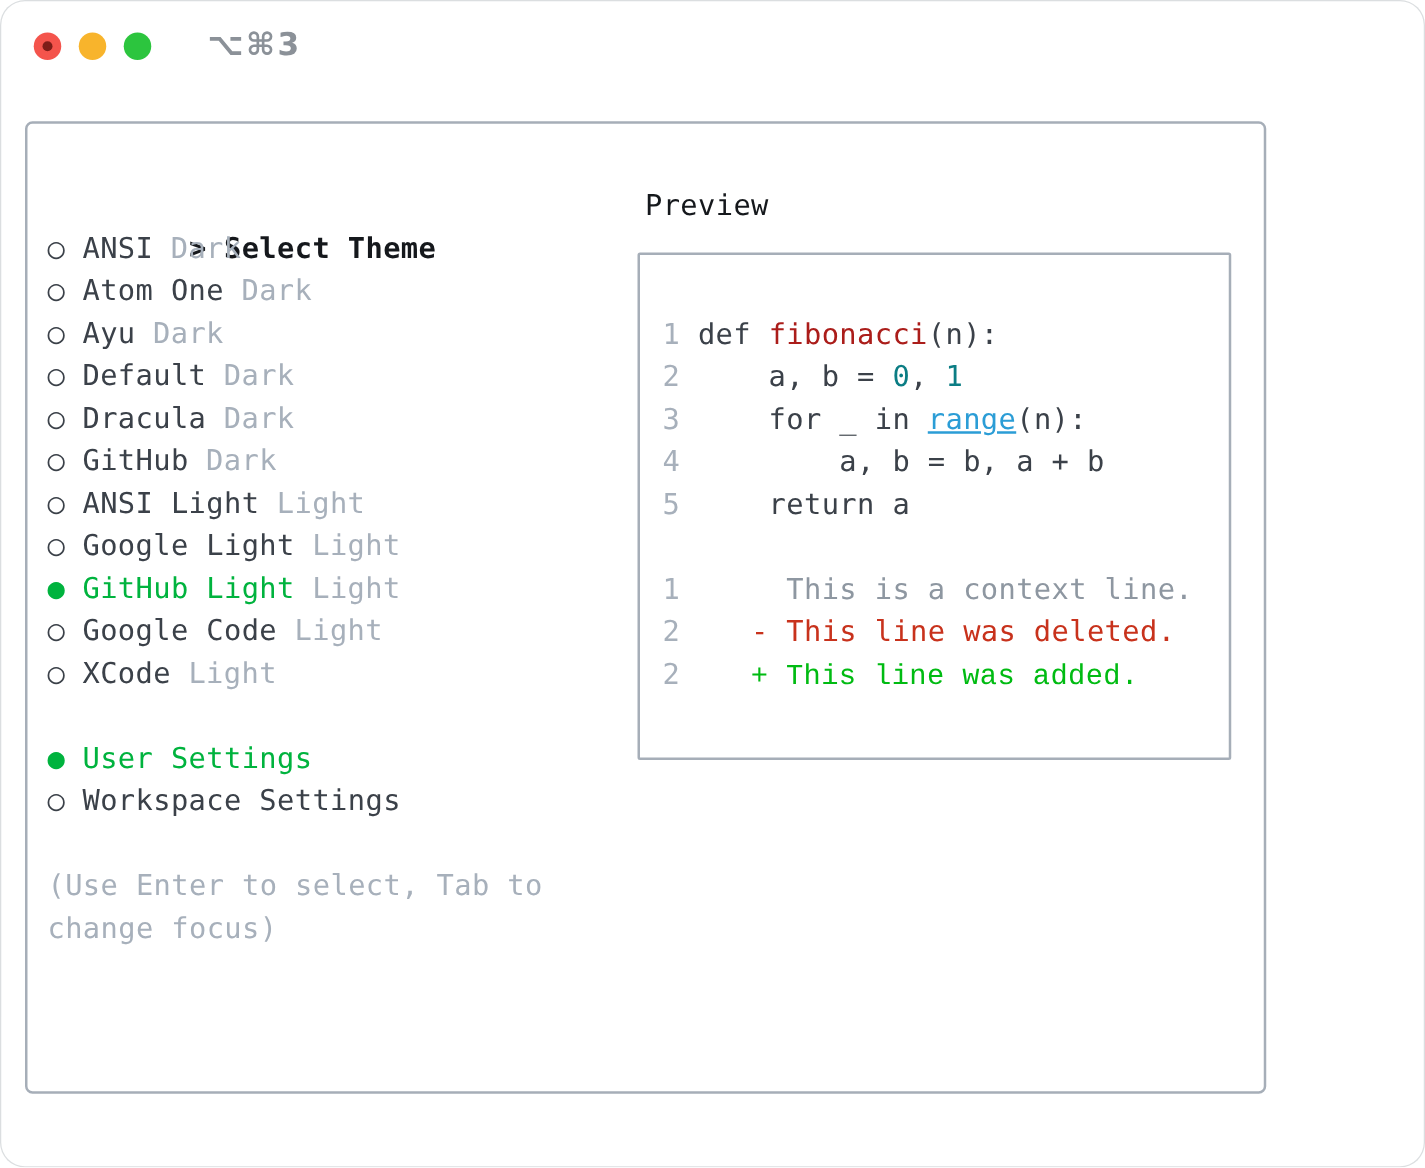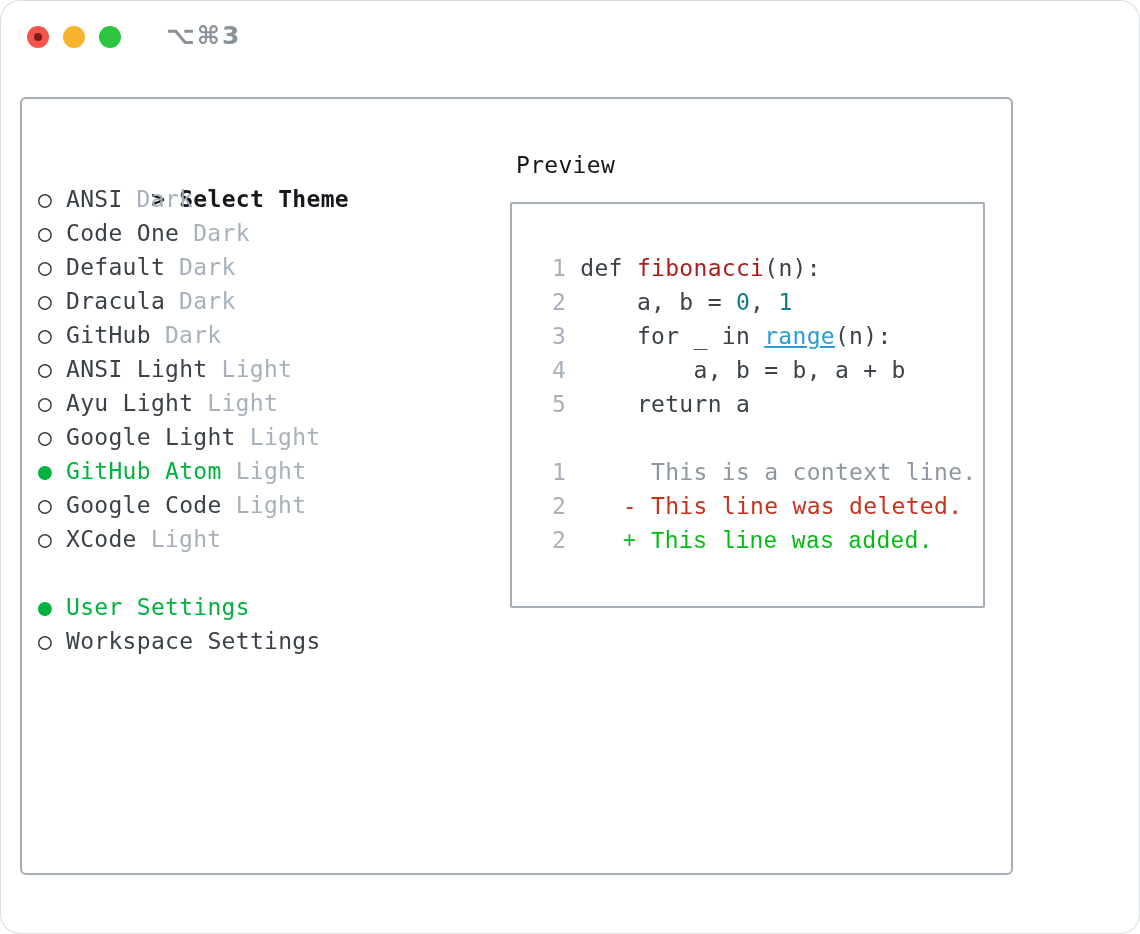--- a/index.html
+++ b/index.html
@@ -39,21 +39,21 @@
   .name { color:var(--text-dark,#3b4149); }
   .name.sel { color:var(--accent-green,#00b33e); }
   .variant { color:var(--muted,#a7b0bb); margin-left:14px; }
   .apply-hdr { color:var(--heading,#15181c); }
   .hint { width:440px; color:var(--muted,#a7b0bb); white-space:normal; }
 
   
   .preview-label { position:absolute; left:494px; top:49px; height:34px;
                    color:var(--heading,#15181c); font-weight:normal; }
   .preview-box { position:absolute; left:488px; top:103px; width:475px; height:406px;
-                 border:2px solid var(--border,#a6aeb8); border-radius:2px; background:#fff;padding-left:22px; }
+                 border:2px solid var(--border,#a6aeb8); border-radius:2px; background:#fff; }
   #code { margin:0; padding:47px 0 0 18px; }
   .codeline { height:34px; white-space:pre; }
   .c-ln      { color:var(--line-number,#a7b0bb); }
   .c-plain   { color:var(--text-dark,#3b4149); }
   .c-func    { color:var(--func-red,#ab1d1a); }
   .c-num     { color:var(--num-teal,#0b7d84); }
   .c-builtin { color:var(--builtin-blue,#2b9dd6);text-decoration:underline; }
   .c-ctx     { color:var(--ctx-gray,#8e97a1); }
   .c-del     { color:var(--del-red,#c8321c); }
   .c-add     { color:var(--add-green,#00bb12);font-family:Liberation Mono, monospace; }
@@ -74,42 +74,43 @@
 
   <div class="panel">
 
     <div class="list mono">
       <div class="row">
         <span class="cell caret">&gt;</span><span class="hdr">Select Theme</span>
       </div>
 
       <div id="theme-items">
           <div class="row"><span class="cell bullet">○</span><span class="name">ANSI</span><span class="variant">Dark</span></div>
-          <div class="row"><span class="cell bullet">○</span><span class="name">Code One</span><span class="variant">Dark</span></div>
+          <div class="row"><span class="cell bullet">○</span><span class="name">Atom One</span><span class="variant">Dark</span></div>
+          <div class="row"><span class="cell bullet">○</span><span class="name">Ayu</span><span class="variant">Dark</span></div>
           <div class="row"><span class="cell bullet">○</span><span class="name">Default</span><span class="variant">Dark</span></div>
           <div class="row"><span class="cell bullet">○</span><span class="name">Dracula</span><span class="variant">Dark</span></div>
           <div class="row"><span class="cell bullet">○</span><span class="name">GitHub</span><span class="variant">Dark</span></div>
           <div class="row"><span class="cell bullet">○</span><span class="name">ANSI Light</span><span class="variant">Light</span></div>
-          <div class="row"><span class="cell bullet">○</span><span class="name">Ayu Light</span><span class="variant">Light</span></div>
           <div class="row"><span class="cell bullet">○</span><span class="name">Google Light</span><span class="variant">Light</span></div>
-          <div class="row"><span class="cell bullet sel">●</span><span class="name sel">GitHub Atom</span><span class="variant">Light</span></div>
+          <div class="row"><span class="cell bullet sel">●</span><span class="name sel">GitHub Light</span><span class="variant">Light</span></div>
           <div class="row"><span class="cell bullet">○</span><span class="name">Google Code</span><span class="variant">Light</span></div>
           <div class="row"><span class="cell bullet">○</span><span class="name">XCode</span><span class="variant">Light</span></div>
         </div>
 
       <div class="row"></div>
 
 
       <div id="apply-items">
           <div class="row"><span class="cell bullet sel">●</span><span class="name sel">User Settings</span></div>
           <div class="row"><span class="cell bullet">○</span><span class="name">Workspace Settings</span></div>
         </div>
 
       <div class="row"></div>
 
+      <div class="hint">(Use Enter to select, Tab to change focus)</div>
     </div>
 
     <div class="preview-label mono">Preview</div>
 
     <div class="preview-box">
       <pre id="code" class="mono"><div class="codeline"><span class="tok c-ln">1</span><span class="tok c-plain"> def </span><span class="tok c-func">fibonacci</span><span class="tok c-plain">(n):</span></div><div class="codeline"><span class="tok c-ln">2</span><span class="tok c-plain">     a, b = </span><span class="tok c-num">0</span><span class="tok c-plain">, </span><span class="tok c-num">1</span></div><div class="codeline"><span class="tok c-ln">3</span><span class="tok c-plain">     for _ in </span><span class="tok c-builtin">range</span><span class="tok c-plain">(n):</span></div><div class="codeline"><span class="tok c-ln">4</span><span class="tok c-plain">         a, b = b, a + b</span></div><div class="codeline"><span class="tok c-ln">5</span><span class="tok c-plain">     return a</span></div><div class="codeline"><span class="tok c-ln"></span></div><div class="codeline"><span class="tok c-ln">1</span><span class="tok c-ctx">      This is a context line.</span></div><div class="codeline"><span class="tok c-ln">2</span><span class="tok c-del">    - This line was deleted.</span></div><div class="codeline"><span class="tok c-ln">2</span><span class="tok c-add">    + This line was added.</span></div></pre>
     </div>
 
   </div>
 </div>

